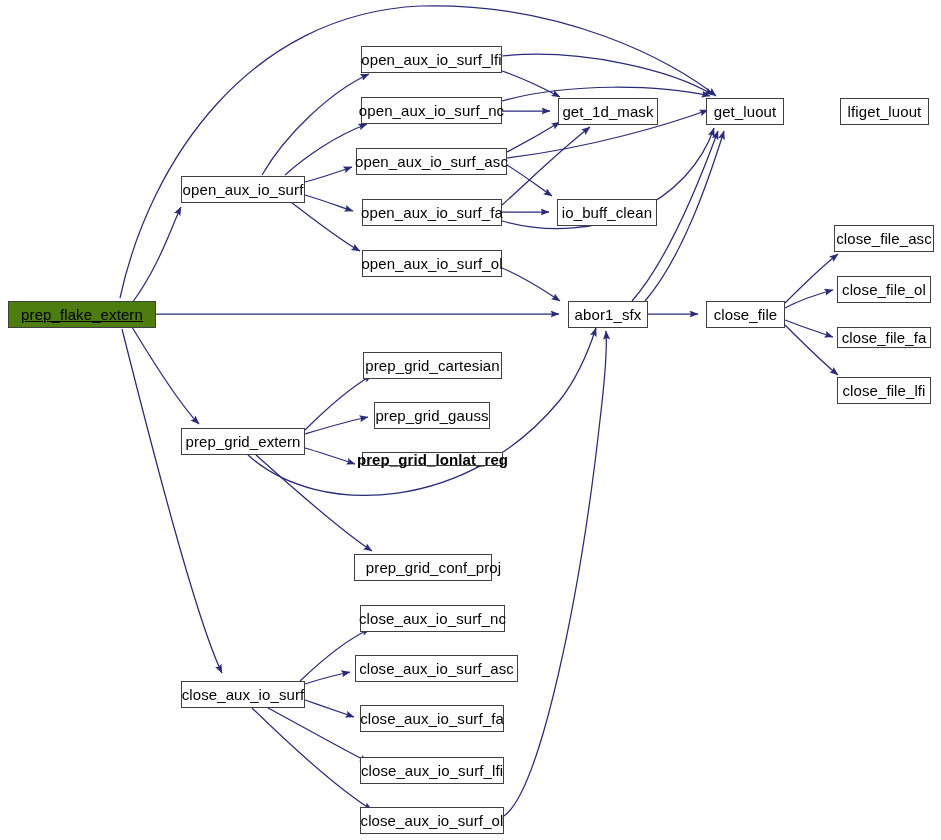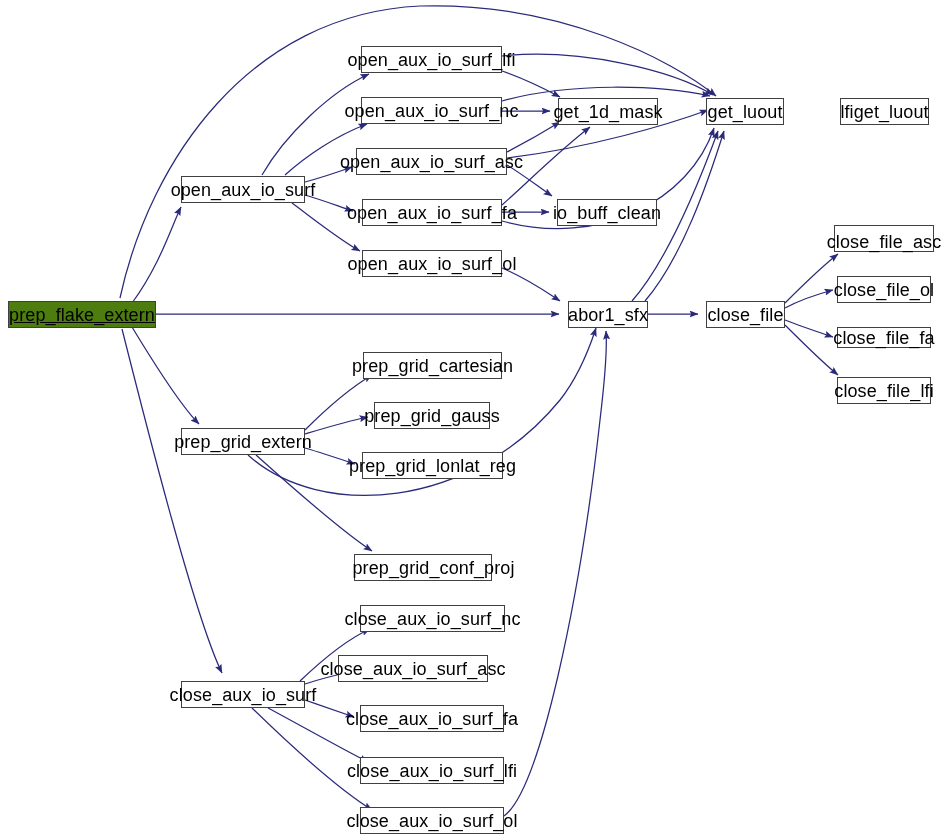--- a/index.html
+++ b/index.html
@@ -27,21 +27,21 @@
     width: 941px;
     height: 840px;
     pointer-events: none;
   }
   .gnode {
     position: absolute;
     box-sizing: border-box;
     border: 1px solid #404040;
     background: #ffffff;
     color: #000000;
-    font-size: 18px;
+    font-size: 15px;
     line-height: 1;
     display: flex;
     align-items: center;
     justify-content: center;
     white-space: nowrap;
     letter-spacing: 0.1px;
   }
   .gnode.root-node {
     background: #bfbfbf;
     border-color: #404040;
@@ -144,48 +144,48 @@
       </div>
       <div class="gnode" style="left: 840px; top: 98px; width: 89px; height: 27px;">
         <span>lfiget_luout</span>
       </div>
       <div class="gnode" style="left: 568px; top: 301px; width: 80px; height: 27px;">
         <span>abor1_sfx</span>
       </div>
       <div class="gnode" style="left: 706px; top: 301px; width: 79px; height: 27px;">
         <span>close_file</span>
       </div>
-      <div class="gnode" style="left: 834px; top: 225px; width: 100px; height: 27px; align-items: flex-end;">
+      <div class="gnode" style="left: 834px; top: 225px; width: 100px; height: 27px;">
         <span>close_file_asc</span>
       </div>
       <div class="gnode" style="left: 837px; top: 276px; width: 94px; height: 27px;">
         <span>close_file_ol</span>
       </div>
       <div class="gnode" style="left: 837px; top: 327px; width: 94px; height: 21px;">
         <span>close_file_fa</span>
       </div>
       <div class="gnode" style="left: 837px; top: 377px; width: 94px; height: 27px;">
         <span>close_file_lfi</span>
       </div>
       <div class="gnode" style="left: 363px; top: 352px; width: 139px; height: 27px;">
         <span>prep_grid_cartesian</span>
       </div>
       <div class="gnode" style="left: 374px; top: 402px; width: 116px; height: 27px;">
         <span>prep_grid_gauss</span>
       </div>
-      <div class="gnode" style="left: 362px; top: 452px; width: 141px; height: 27px;">
+      <div class="gnode" style="left: 362px; top: 452px; width: 141px; height: 14px; font-weight: bold;">
         <span>prep_grid_lonlat_reg</span>
       </div>
       <div class="gnode" style="left: 354px; top: 554px; width: 138px; height: 27px; padding-left: 21px;">
         <span>prep_grid_conf_proj</span>
       </div>
       <div class="gnode" style="left: 360px; top: 605px; width: 145px; height: 27px;">
         <span>close_aux_io_surf_nc</span>
       </div>
-      <div class="gnode" style="left: 338px; top: 655px; width: 150px; height: 27px;">
+      <div class="gnode" style="left: 355px; top: 655px; width: 163px; height: 27px;">
         <span>close_aux_io_surf_asc</span>
       </div>
       <div class="gnode" style="left: 360px; top: 705px; width: 144px; height: 27px;">
         <span>close_aux_io_surf_fa</span>
       </div>
       <div class="gnode" style="left: 360px; top: 757px; width: 144px; height: 27px;">
         <span>close_aux_io_surf_lfi</span>
       </div>
       <div class="gnode" style="left: 360px; top: 807px; width: 144px; height: 27px;">
         <span>close_aux_io_surf_ol</span>

